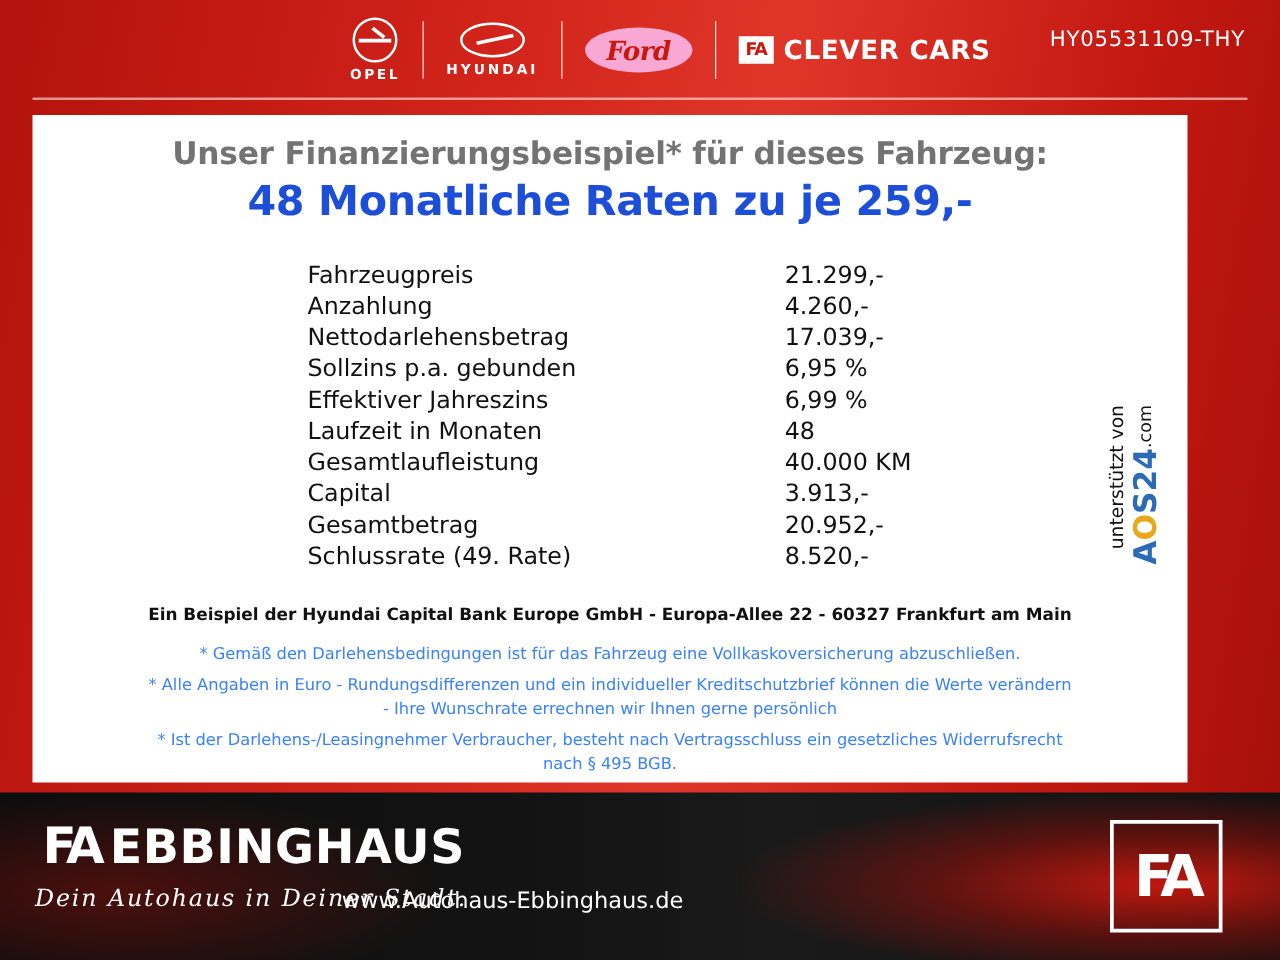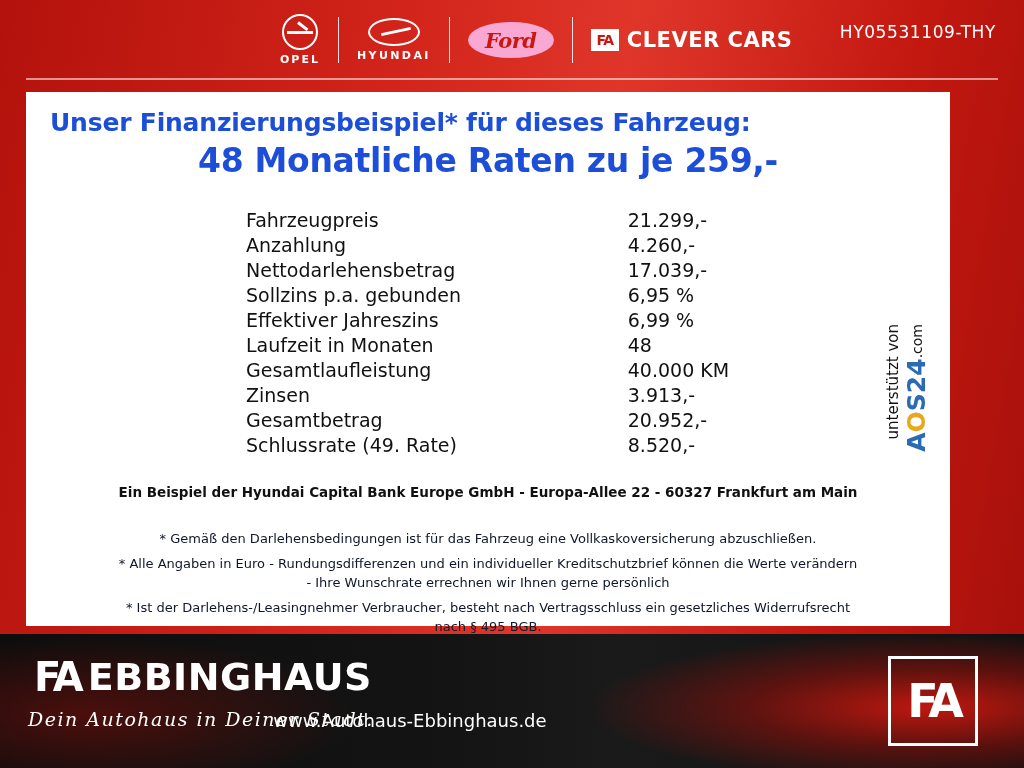--- a/index.html
+++ b/index.html
@@ -83,37 +83,37 @@
     background: rgba(255,255,255,.55);
   }
 
   
   .panel {
     position: absolute; left: 26px; top: 92px; width: 924px; height: 534px;
     background: #fff;
     padding: 10px 24px 0 24px;
   }
   .title1 {
-    font-size: 25px; font-weight: bold; color: #1d4ed8;
+    text-align: center; font-size: 25px; font-weight: bold; color: #737373;
     margin-top: 6px; letter-spacing: -.2px;
   }
   .title2 {
     text-align: center; font-size: 33px; font-weight: bold; color: #1d4ed8;
     margin-top: 4px; letter-spacing: -.3px;
   }
 
   .table { margin: 28px 0 0 196px; }
   .row { display: flex; font-size: 19px; color: #111; line-height: 25px; margin-bottom: 0; }
   .lbl { width: 384px; }
   .val { width: 300px; }
 
   .bankline {
     text-align: center; font-size: 13.5px; font-weight: bold; color: #111; margin-top: 26px;
   }
-  .notes { margin-top: 29px; text-align: center; color: #0f172a; }
+  .notes { margin-top: 14px; text-align: center; color: #3b82f6; }
   .notes div { font-size: 13px; line-height: 19px; }
   .note-gap { height: 6px; }
 
   
   .side {
     position: absolute; right: 2px; top: 232px; width: 70px; height: 330px;
     display: flex; flex-direction: row; align-items: flex-start;
   }
   .side-txt {
     writing-mode: vertical-rl; transform: rotate(180deg);
@@ -238,21 +238,21 @@
     </div>
     <div class="row">
       <div class="lbl">Laufzeit in Monaten</div>
       <div class="val">48</div>
     </div>
     <div class="row">
       <div class="lbl">Gesamtlaufleistung</div>
       <div class="val">40.000 KM</div>
     </div>
     <div class="row">
-      <div class="lbl">Zinsen</div>
+      <div class="lbl">Capital</div>
       <div class="val">3.913,-</div>
     </div>
     <div class="row">
       <div class="lbl">Gesamtbetrag</div>
       <div class="val">20.952,-</div>
     </div>
     <div class="row">
       <div class="lbl">Schlussrate (49. Rate)</div>
       <div class="val">8.520,-</div>
     </div>

